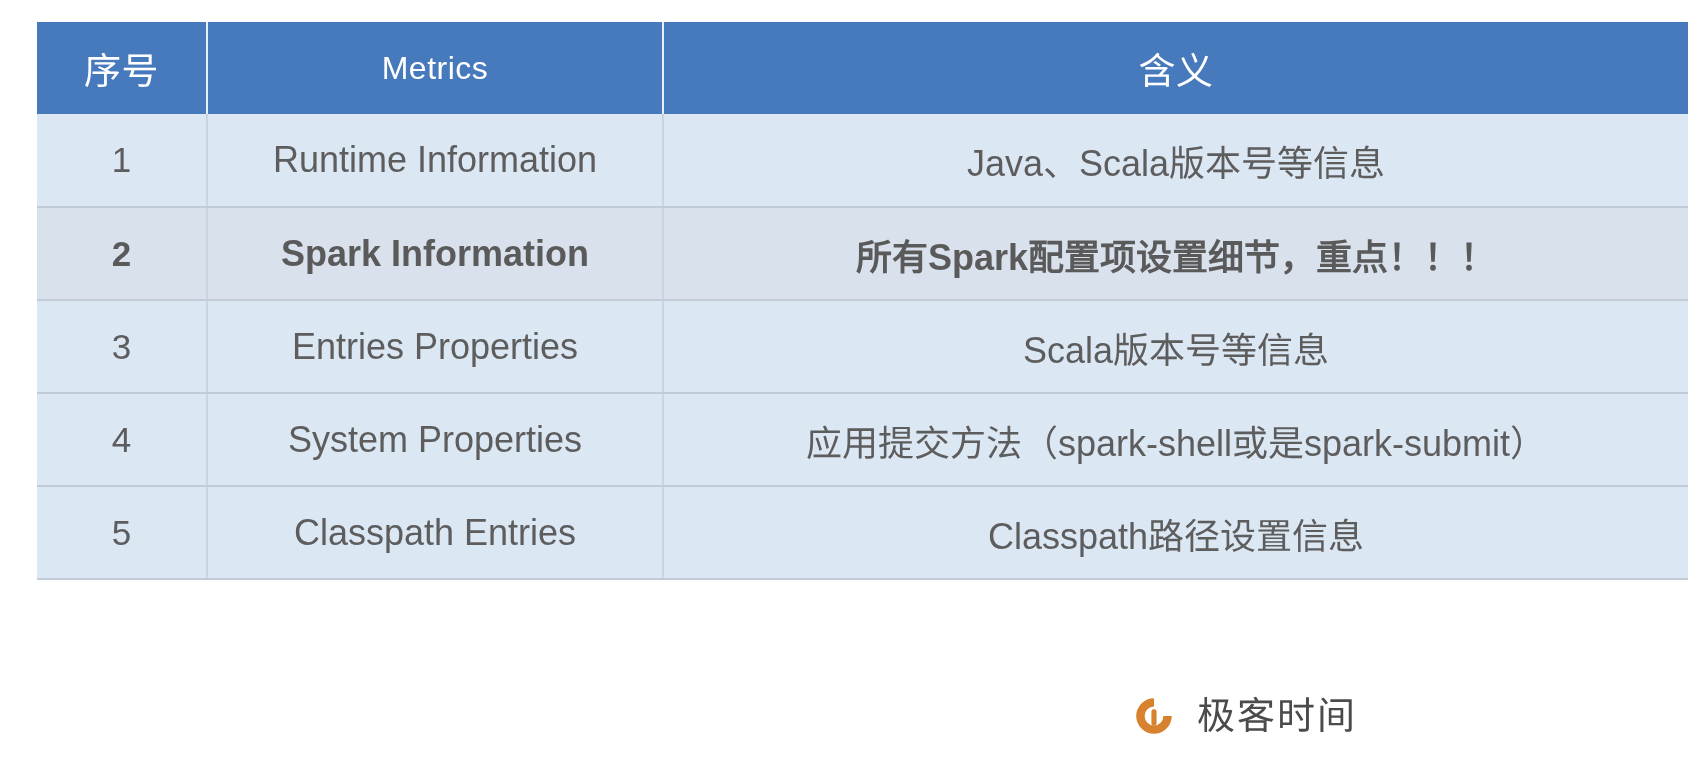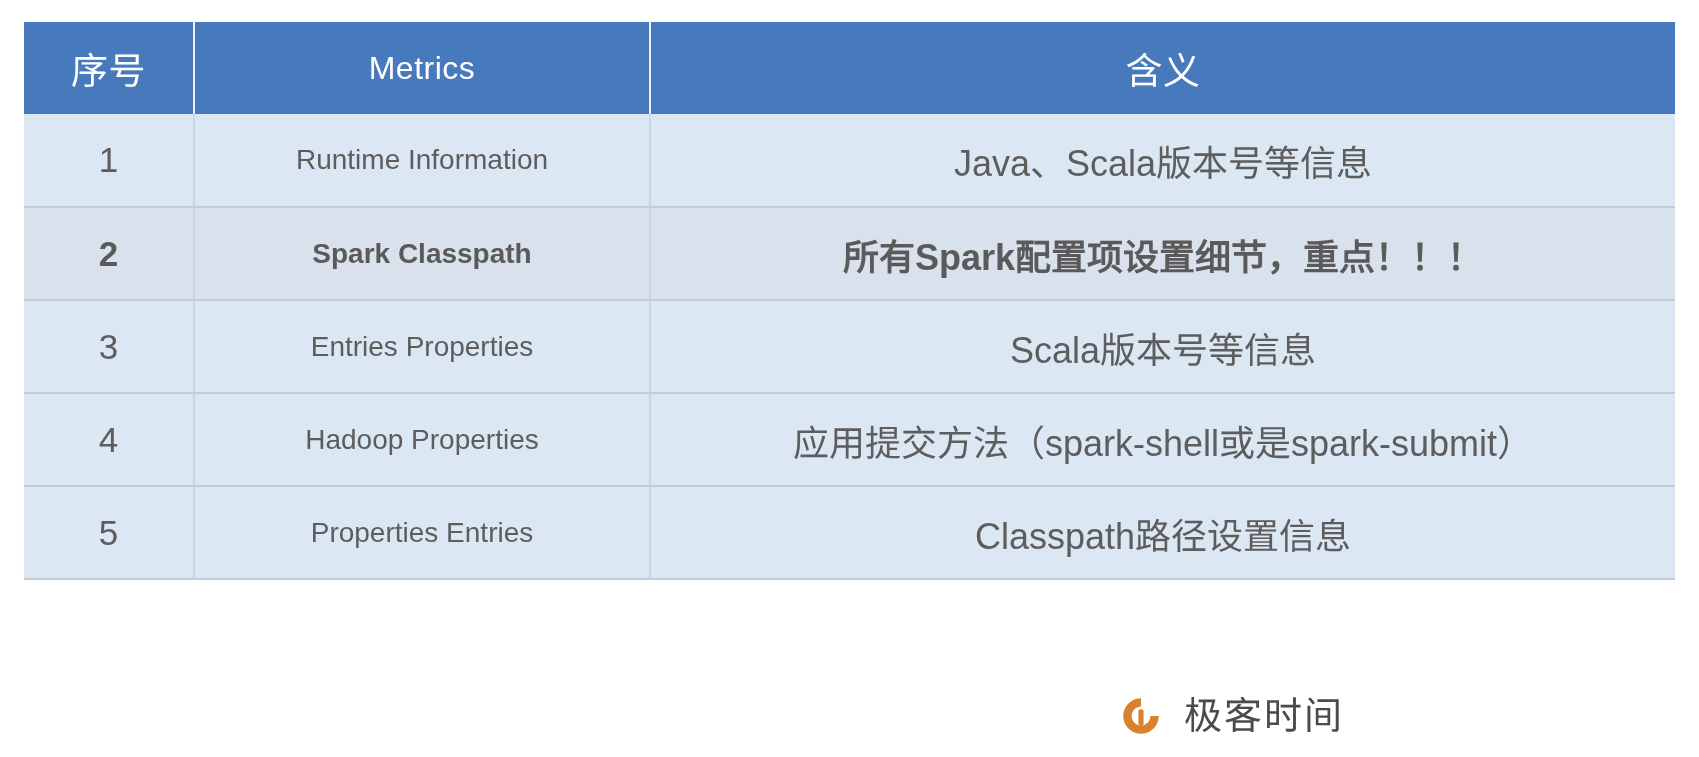--- a/index.html
+++ b/index.html
@@ -11,21 +11,21 @@
     width: 1699px;
     height: 757px;
     background: #ffffff;
     font-family: "Liberation Sans", "DejaVu Sans", sans-serif;
     overflow: hidden;
     position: relative;
   }
 
   .page {
     position: absolute;
-    left: 0;
+    left: 13px;
     top: 0;
     width: 1364px;
     height: 757px;
   }
 
   
   .metrics-table {
     position: absolute;
     left: 24px;
     top: 22px;
@@ -77,21 +77,21 @@
   tbody tr:last-child td { border-bottom: 2px solid #c3ccd6; }
 
   
   tbody tr.row-emphasis td {
     background: #d8e1ec;
     color: #5a5a5a;
     font-weight: bold;
   }
 
   tbody td.cell-idx  { font-size: 35px; }
-  tbody td.cell-name { font-size: 28px; }
+  tbody td.cell-name { font-size: 36px; }
   tbody td.cell-mean { font-size: 36px; }
 
   
   .brand {
     position: absolute;
     right: 20px;
     bottom: 20px;
     display: flex;
     align-items: center;
     gap: 22px;
@@ -131,39 +131,39 @@
     <tbody>
 
       <tr>
         <td class="cell-idx">1</td>
         <td class="cell-name">Runtime Information</td>
         <td class="cell-mean">Java、Scala版本号等信息</td>
       </tr>
 
       <tr class="row-emphasis">
         <td class="cell-idx">2</td>
-        <td class="cell-name">Spark Classpath</td>
+        <td class="cell-name">Spark Information</td>
         <td class="cell-mean">所有Spark配置项设置细节，重点！！！</td>
       </tr>
 
       <tr>
         <td class="cell-idx">3</td>
         <td class="cell-name">Entries Properties</td>
         <td class="cell-mean">Scala版本号等信息</td>
       </tr>
 
       <tr>
         <td class="cell-idx">4</td>
-        <td class="cell-name">Hadoop Properties</td>
+        <td class="cell-name">System Properties</td>
         <td class="cell-mean">应用提交方法（spark-shell或是spark-submit）</td>
       </tr>
 
       <tr>
         <td class="cell-idx">5</td>
-        <td class="cell-name">Properties Entries</td>
+        <td class="cell-name">Classpath Entries</td>
         <td class="cell-mean">Classpath路径设置信息</td>
       </tr>
 
     </tbody>
   </table>
 
   <div class="brand">
     <span class="brand-mark">
       <svg width="42" height="42" viewBox="0 0 42 42" aria-hidden="true">
         <path d="M21 3.2 A17.8 17.8 0 1 0 38.8 21 L30.4 21 A9.4 9.4 0 1 1 21 11.6 Z" fill="#d8822f"></path>

